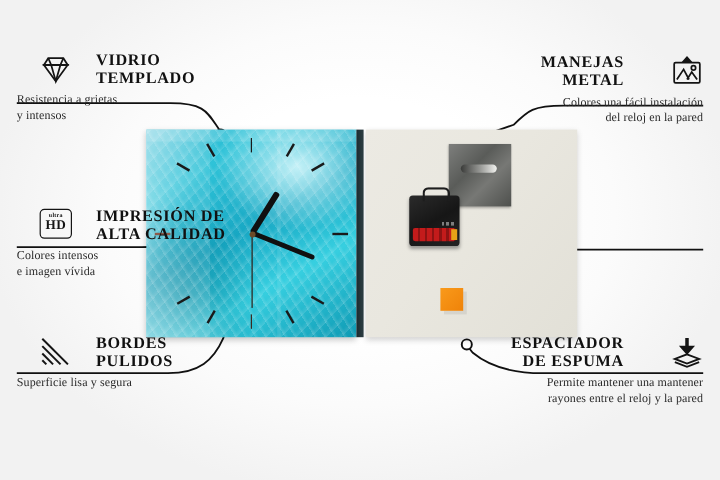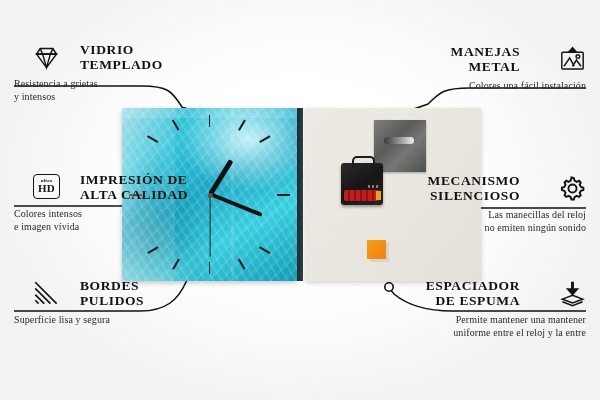--- a/index.html
+++ b/index.html
@@ -247,60 +247,41 @@
         </g>
           </svg>
       </div>
       <div class="title">
         <span>MANEJAS</span>
         <span class="l2">METAL</span>
       </div>
     </div>
     <div class="desc">
       <span>Colores una fácil instalación</span>
-    </div>
-  </div>
-
-  <div class="callout right" style="left:354px;top:173px;">
-    <div class="head">
-      <div class="icon">
-        <svg viewBox="0 0 24 24">
-            <g fill="none" stroke="currentColor" stroke-width="1.7">
-          <path d="M12 3.4 l2.1 .5 .6 2.1 1.9 1.1 2-.9 1.5 1.5 -.9 2 1.1 1.9 2.1 .6 0 2.1 -2.1 .6 -1.1 1.9 .9 2 -1.5 1.5 -2-.9 -1.9 1.1 -.6 2.1 -2.1 0 -.6-2.1 -1.9-1.1 -2 .9 -1.5-1.5 .9-2 -1.1-1.9 -2.1-.6 0-2.1 2.1-.6 1.1-1.9 -.9-2 1.5-1.5 2 .9 1.9-1.1 .6-2.1 Z" transform="translate(-1.2,-1.2) scale(1.02)"></path>
-          <circle cx="12" cy="12" r="3.6"></circle>
-        </g>
-          </svg>
-      </div>
-      <div class="title">
-        <span>MECANISMO</span>
-        <span class="l2">SILENCIOSO</span>
-      </div>
-    </div>
-    <div class="desc">
-      <span>Las manecillas del reloj</span>
-      <span>no emiten ningún sonido</span>
-    </div>
-  </div>
+      <span>del reloj en la pared</span>
+    </div>
+  </div>
+
 
   <div class="callout right" style="left:354px;top:278px;">
     <div class="head">
       <div class="icon">
         <svg viewBox="0 0 24 24">
             <g fill="none" stroke="currentColor" stroke-width="1.4">
           <path d="M12 1.5 V9" stroke-width="2.6"></path>
           <path d="M7.6 8 L12 13 L16.4 8 Z" fill="currentColor"></path>
           <path d="M12 13.6 L21 17 L12 20.4 L3 17 Z"></path>
           <path d="M3 19.4 L12 22.8 L21 19.4"></path>
         </g>
           </svg>
       </div>
       <div class="title">
         <span>ESPACIADOR</span>
         <span class="l2">DE ESPUMA</span>
       </div>
     </div>
     <div class="desc">
       <span>Permite mantener una mantener</span>
-      <span>uniforme entre el reloj y la entre</span>
+      <span>rayones entre el reloj y la pared</span>
     </div>
   </div>
 
 </div>
 
 </body></html>

